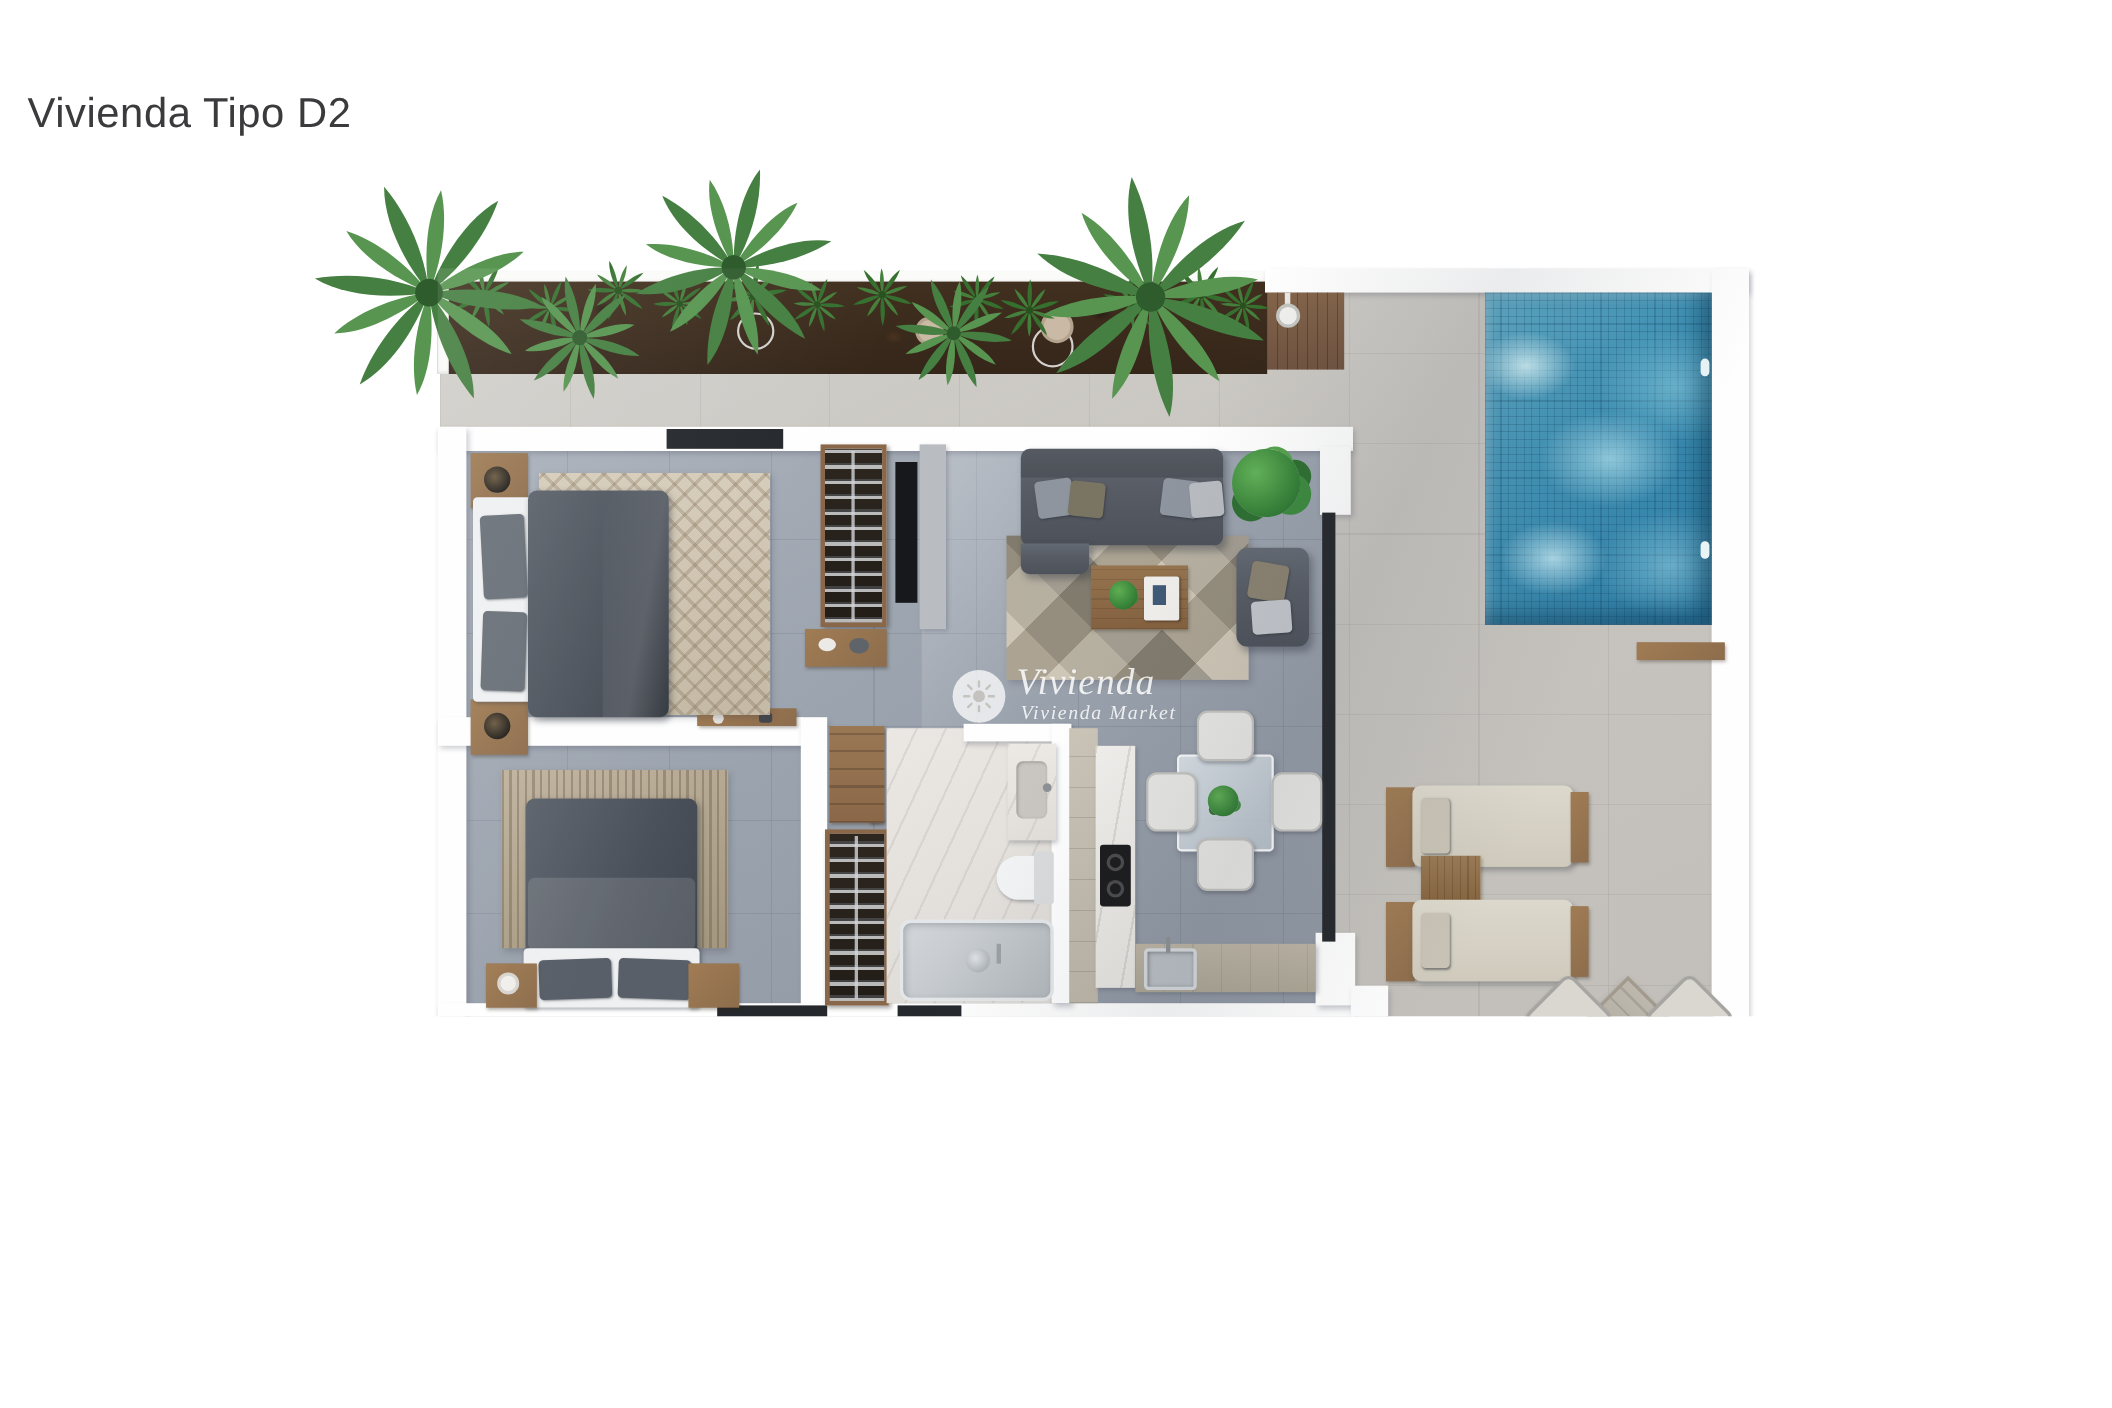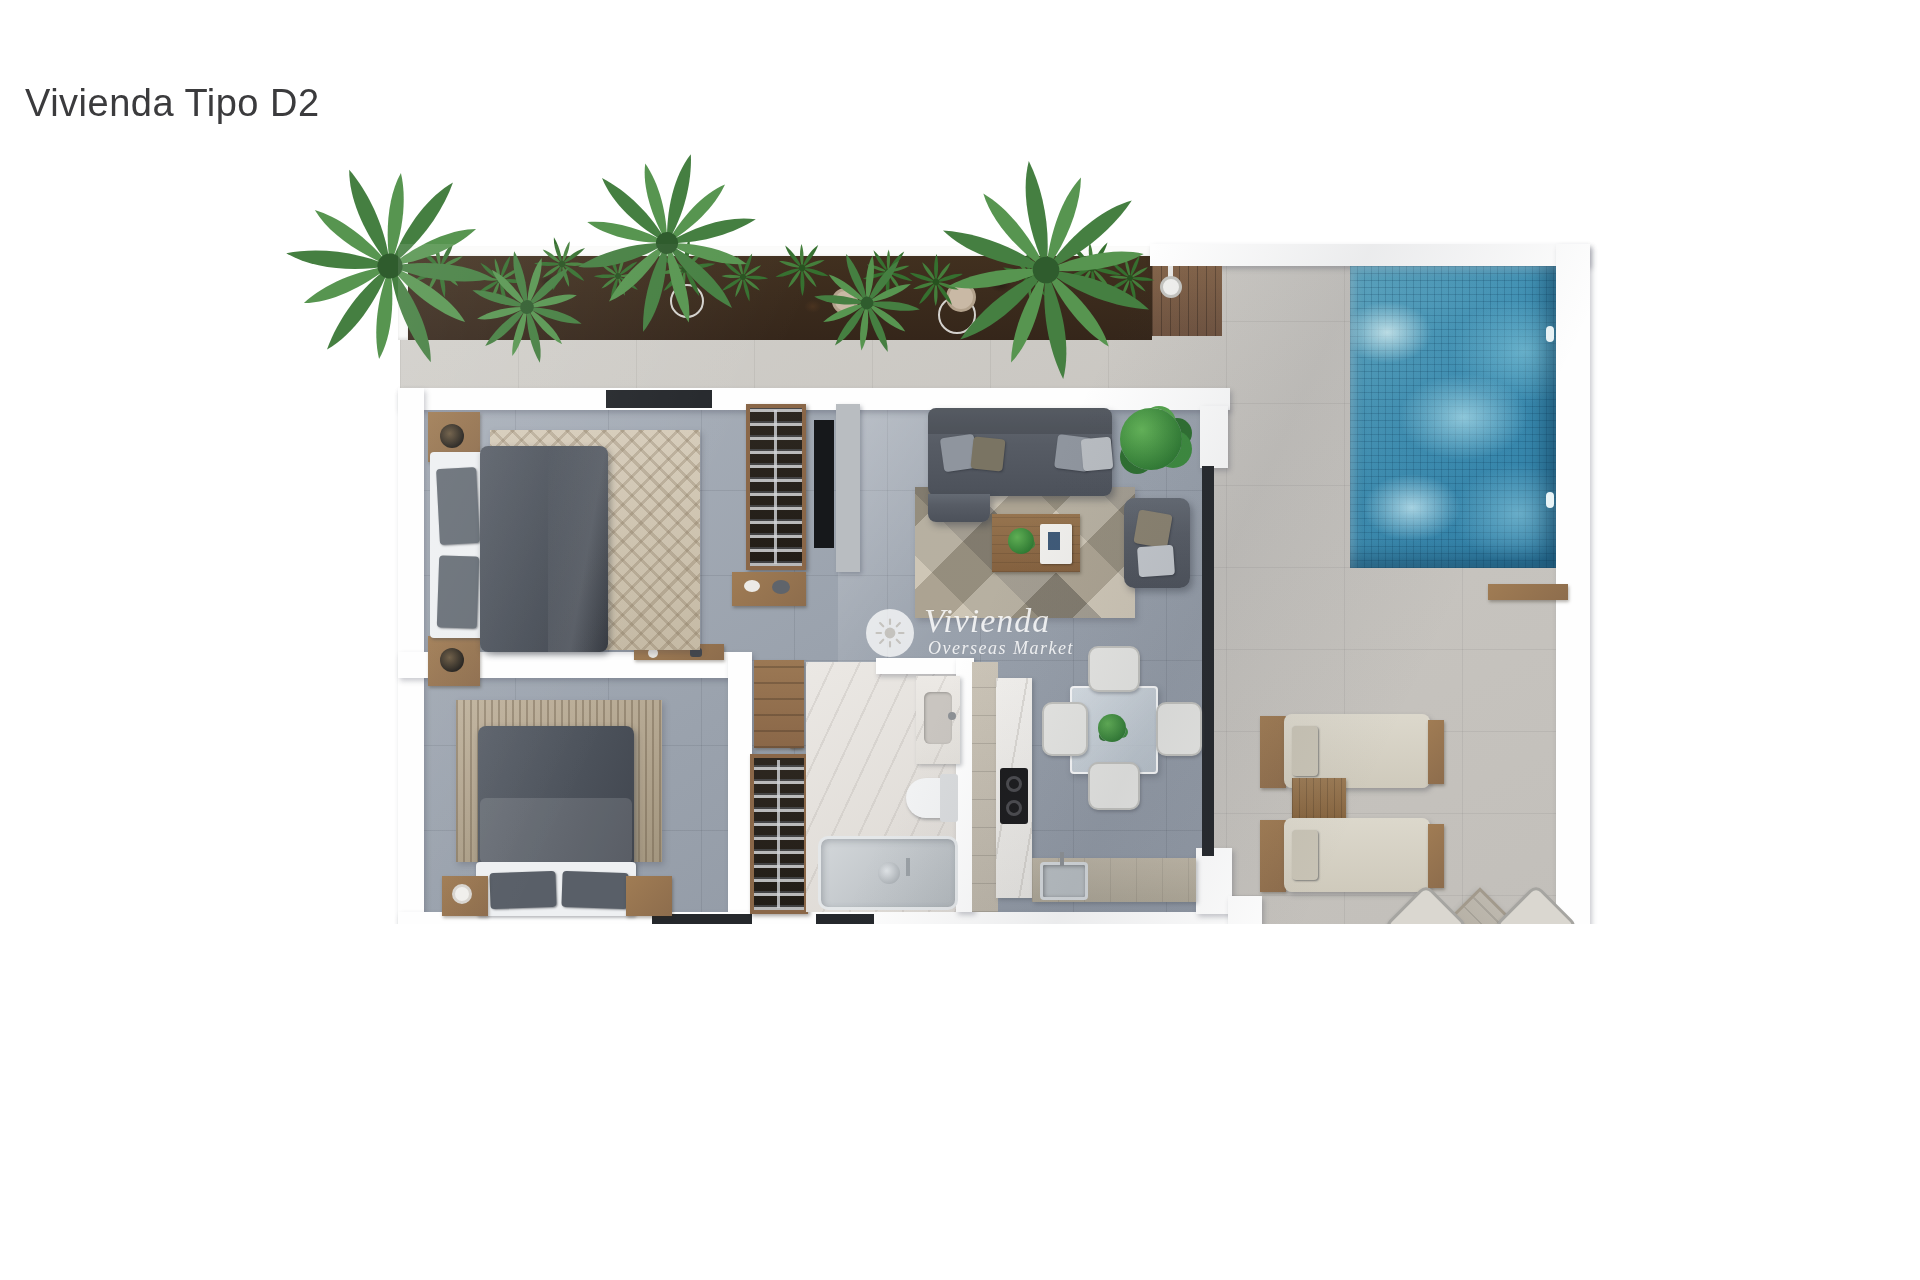--- a/index.html
+++ b/index.html
@@ -443,17 +443,17 @@
 
   
   <div class="a watermark" style="left:866px;top:606px;">
     <div class="wm-icon">
       <svg width="36" height="36" viewBox="-20 -20 40 40">
           <use href="#sun" xlink:href="#sun"></use>
         </svg>
     </div>
     <div class="wm-text">
       <div class="wm-brand">Vivienda</div>
-      <div class="wm-tagline">Overseas Market</div>
+      <div class="wm-tagline">Vivienda Market</div>
     </div>
   </div>
 
 </div>
 
 </body></html>

